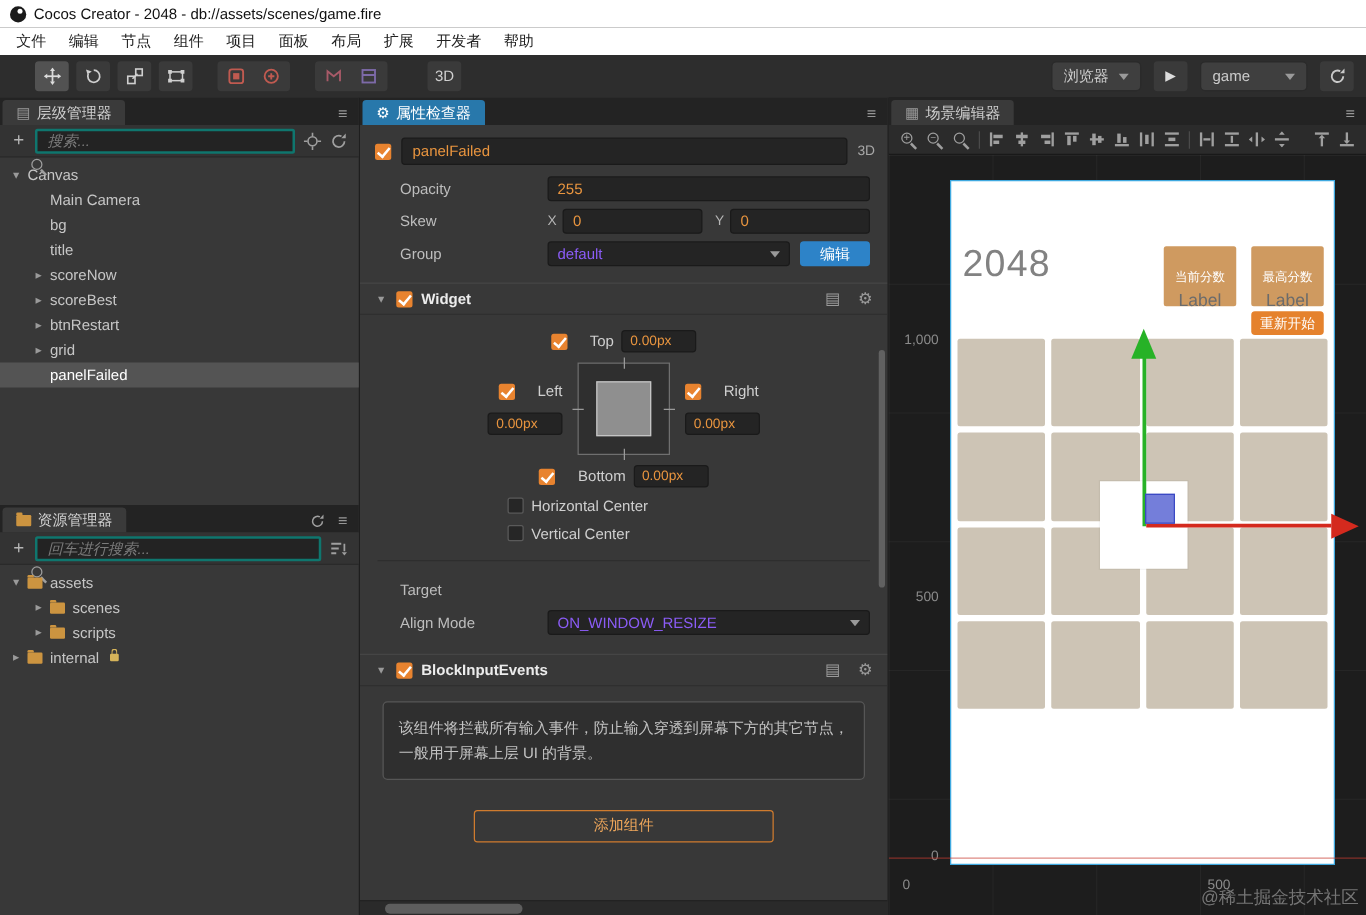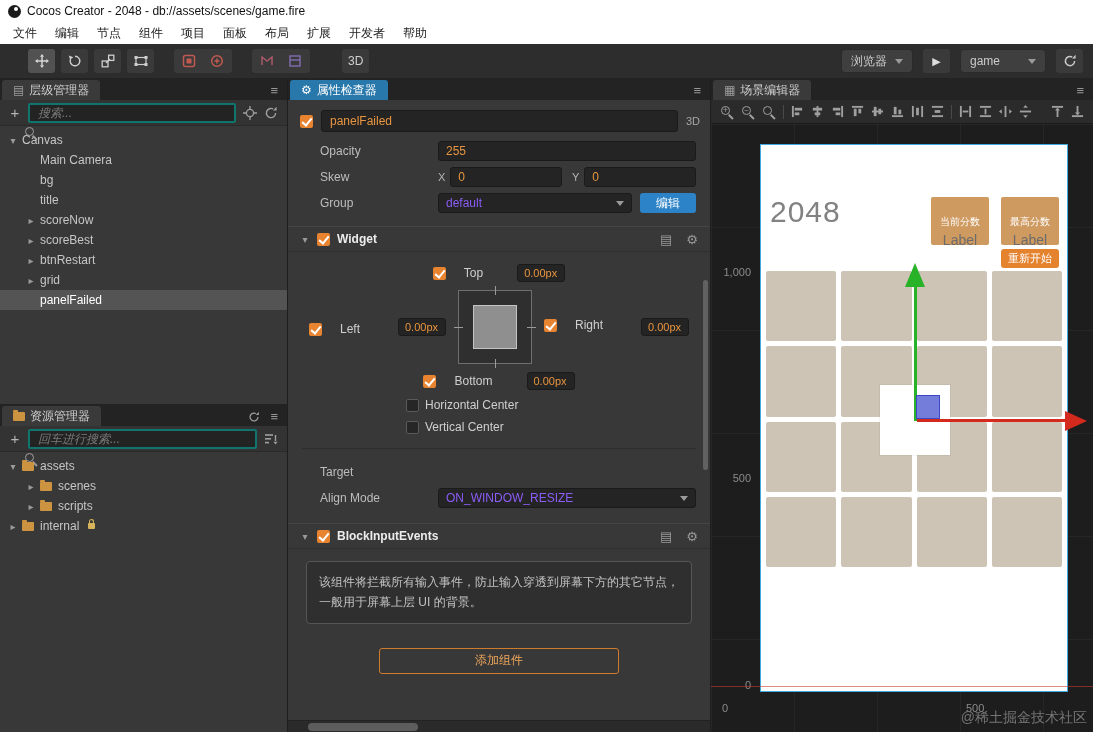--- a/index.html
+++ b/index.html
@@ -82,34 +82,34 @@
   .dropdown { height:20px; background:#242424; border:1px solid #1a1a1a; border-radius:3px; color:#8b5cf6; font-size:12px; display:flex; align-items:center; justify-content:space-between; padding:0 7px; }
   .btn-edit { width:56px; height:20px; background:#2d83c8; border-radius:3px; color:#fff; font-size:12px; display:flex; align-items:center; justify-content:center; margin-left:8px; }
 
   .sec-head { height:26px; display:flex; align-items:center; gap:7px; padding:0 12px; margin-top:10px; border-top:1px solid #454545; border-bottom:1px solid #2f2f2f; }
   .sec-title { color:#ececec; font-size:12px; font-weight:bold; }
   .sec-icons { margin-left:auto; display:flex; gap:14px; color:#9a9a9a; font-size:13px; }
 
   .widget-body { padding:8px 0 2px; }
   .w-row { display:flex; align-items:center; justify-content:center; gap:6px; margin:4px 0; }
   .cb-label { display:flex; gap:18px; align-items:flex-end; color:#cfcfcf; font-size:12px; }
-  .w-field { width:48px; height:18px; background:#242424; border:1px solid #1a1a1a; border-radius:3px; color:#e9953f; font-size:11px; display:flex; align-items:center; padding:0 6px;margin-left:28px; }
+  .w-field { width:60px; height:18px; background:#242424; border:1px solid #1a1a1a; border-radius:3px; color:#e9953f; font-size:11px; display:flex; align-items:center; padding:0 6px; }
   .w-mid { display:flex; align-items:center; justify-content:center; gap:12px; }
-  .w-side { display:flex; flex-direction:row; gap:10px; }
+  .w-side { display:flex; flex-direction:column; gap:10px; }
   .w-side.l { align-items:flex-end; }
   .w-side.r { align-items:flex-start; }
   .align-box { width:74px; height:74px; border:1px solid #6f6f6f; background:#2f2f2f; position:relative; margin:4px 0; }
   .align-inner { position:absolute; left:14px; top:14px; width:44px; height:44px; background:#8f8f8f; border:1px solid #c4c4c4; }
   .tick { position:absolute; background:#9a9a9a; }
   .tick.t { left:36px; top:-5px; width:1px; height:9px; }
   .tick.b { left:36px; bottom:-5px; width:1px; height:9px; }
   .tick.l { top:36px; left:-5px; height:1px; width:9px; }
   .tick.r { top:36px; right:-5px; height:1px; width:9px; }
 
-  .center-row { display:flex; align-items:center; gap:6px; padding:4px 0 4px 118px; color:#cfcfcf; font-size:12px; }
+  .center-row { display:flex; gap:6px; padding:4px 0 4px 118px; color:#cfcfcf; font-size:12px; }
   .divider { height:1px; background:#2e2e2e; margin:10px 14px; }
 
   .target-field { position:relative; height:30px; background:#242424; border:1px solid #1a1a1a; border-radius:3px; }
   .node-badge { position:absolute; top:2px; left:5px; background:#39803f; color:#fff; font-size:9px; padding:1px 5px 2px; border-radius:2px; display:flex; align-items:center; gap:4px; }
   .badge-sq { width:6px; height:6px; border:1px solid #bfe8c2; }
   .none-text { position:absolute; left:7px; bottom:2px; color:#8f8f8f; font-size:12px; }
 
   .info-box { margin:12px 18px 0; background:#2f2f2f; border:1px solid #565656; border-radius:4px; padding:10px 12px; color:#c3c3c3; font-size:12px; line-height:1.7; }
   .add-btn { display:flex; align-items:center; justify-content:center; margin:24px auto 0; width:240px; height:26px; border:1px solid #cf7b2e; border-radius:3px; color:#efa75b; font-size:12px; background:transparent; }
   .vthumb { position:absolute; right:2px; top:180px; width:5px; height:190px; background:#616161; border-radius:3px; }

